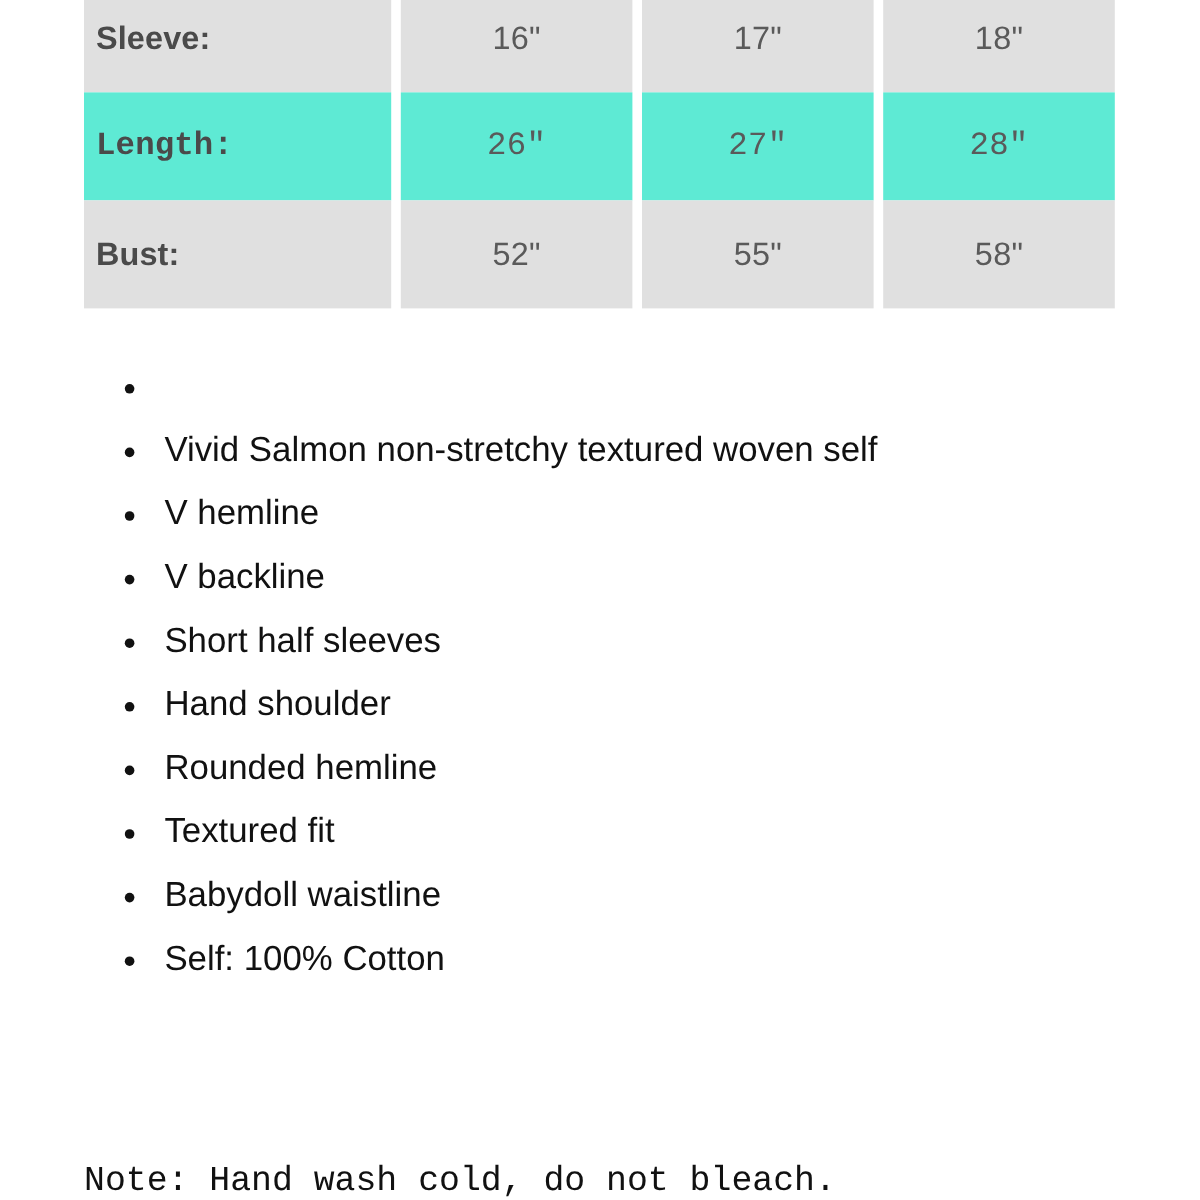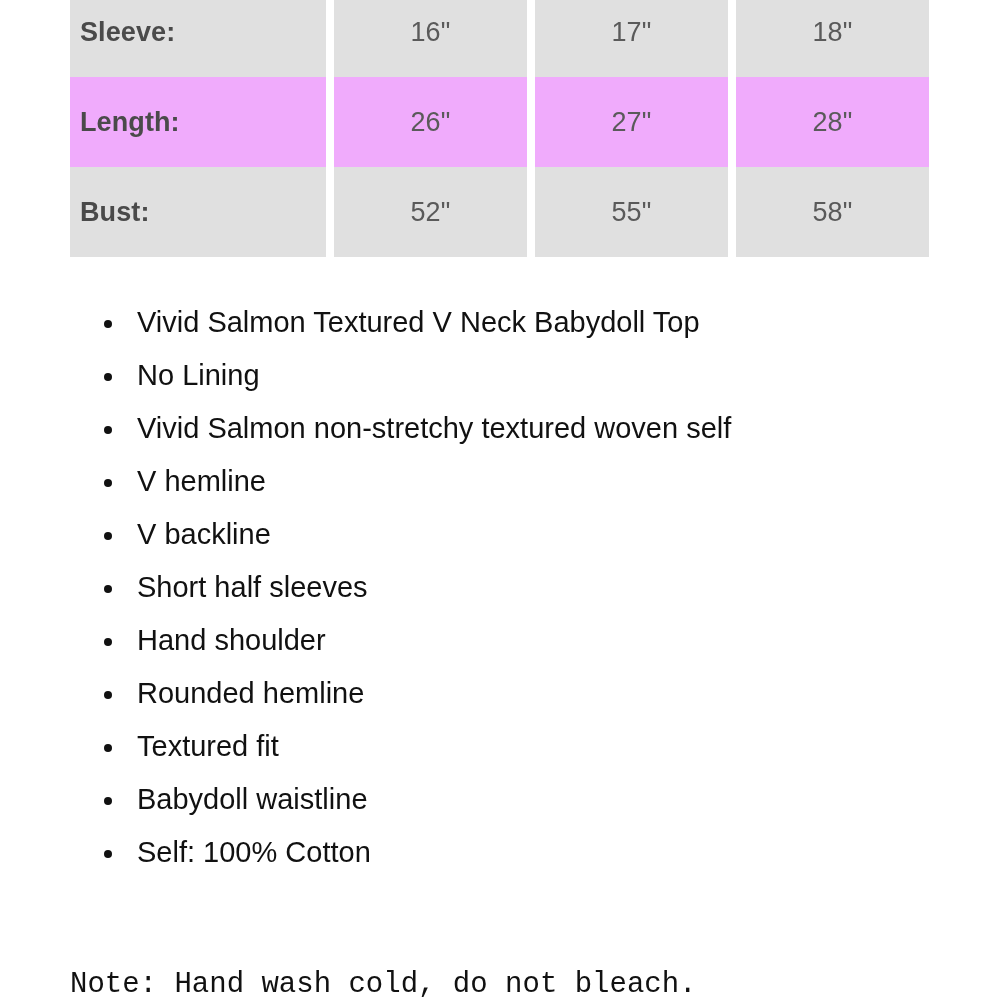--- a/index.html
+++ b/index.html
@@ -44,21 +44,21 @@
     box-sizing: border-box;
   }
 
   
   .cell.c-label { width: 256px; padding-left: 10px; justify-content: flex-start; }
   .cell.c-val   { width: 193px; justify-content: center; }
 
   .size-row .gap { width: 8px; flex: 0 0 8px; }
 
   .row-shaded .cell { background: #e0e0e0; }
-  .row-plain  .cell { background: #f0abfc; }
+  .row-plain  .cell { background: #5eead4; font-family: Liberation Mono, monospace; }
 
   .label-text {
     font-size: 27px;
     font-weight: bold;
     color: #4a4a4a;
     letter-spacing: 0.1px;
   }
 
   .value-text {
     font-size: 27px;
@@ -168,25 +168,20 @@
       <div class="cell c-val">
         <span class="value-text">58"</span>
       </div>
     </div>
 
   </div>
 
   <ul class="feature-list">
     <li class="feature-item">
       <span class="bullet"></span>
-      <span>Vivid Salmon Textured V Neck Babydoll Top</span>
-    </li>
-    <li class="feature-item">
-      <span class="bullet"></span>
-      <span>No Lining</span>
     </li>
     <li class="feature-item">
       <span class="bullet"></span>
       <span>Vivid Salmon non-stretchy textured woven self</span>
     </li>
     <li class="feature-item">
       <span class="bullet"></span>
       <span>V hemline</span>
     </li>
     <li class="feature-item">

